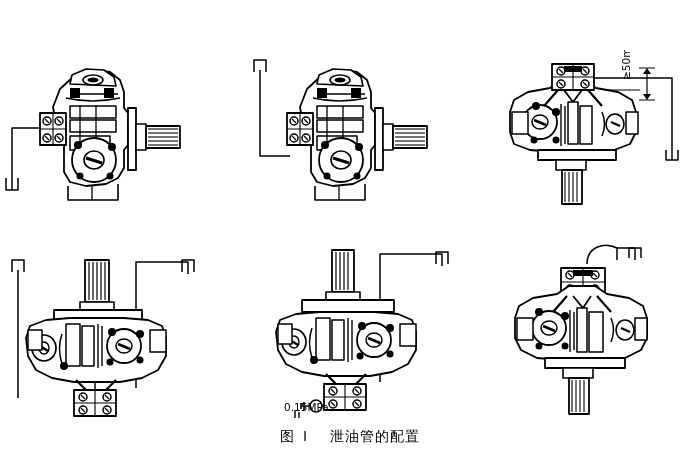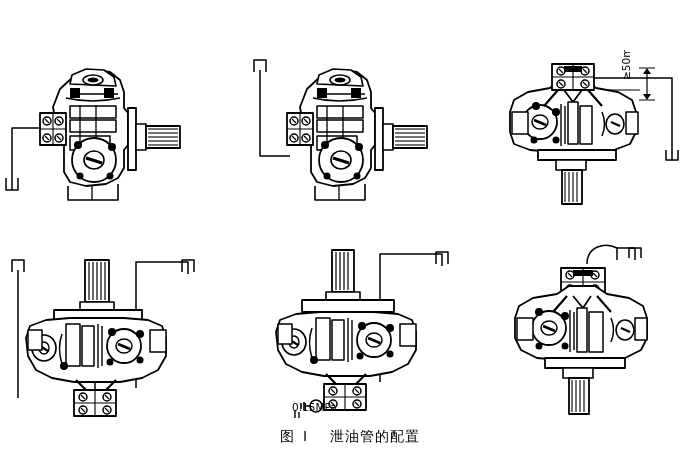--- a/index.html
+++ b/index.html
@@ -310,21 +310,21 @@
   <rect x="54" y="144" width="42" height="26" fill="#fff" stroke-width="1.8"></rect>
   <path d="M54 157 L96 157 M75 144 L75 170" stroke-width="1.1"></path>
   <circle cx="63" cy="151" r="4" fill="#fff" stroke-width="1.5"></circle>
   <circle cx="87" cy="151" r="4" fill="#fff" stroke-width="1.5"></circle>
   <circle cx="63" cy="164" r="4" fill="#fff" stroke-width="1.5"></circle>
   <circle cx="87" cy="164" r="4" fill="#fff" stroke-width="1.5"></circle>
   <path d="M61 149 L65 153 M85 149 L89 153 M61 162 L65 166 M85 162 L89 166" stroke-width="1.2"></path>
  </g>
 </svg>
 </div>
-<div class="fig" style="left:292px;top:396px;">
+<div class="fig" style="left:284px;top:396px;">
   <span class="lbl">0.15MPa</span>
 </div>
 
 <div class="fig" style="left:495px;top:240px;">
 <svg width="205" height="180" viewBox="0 0 205 180">
  <g fill="none" stroke="#000" stroke-width="1.6" stroke-linejoin="round">
 
   <path d="M92 24 C92 6 110 2 122 8 L122 20" stroke-width="1.5"></path>
   <path d="M122 8 L140 8" stroke-width="1.5"></path>
   <path d="M140 8 L140 20" stroke-width="1.5"></path>

